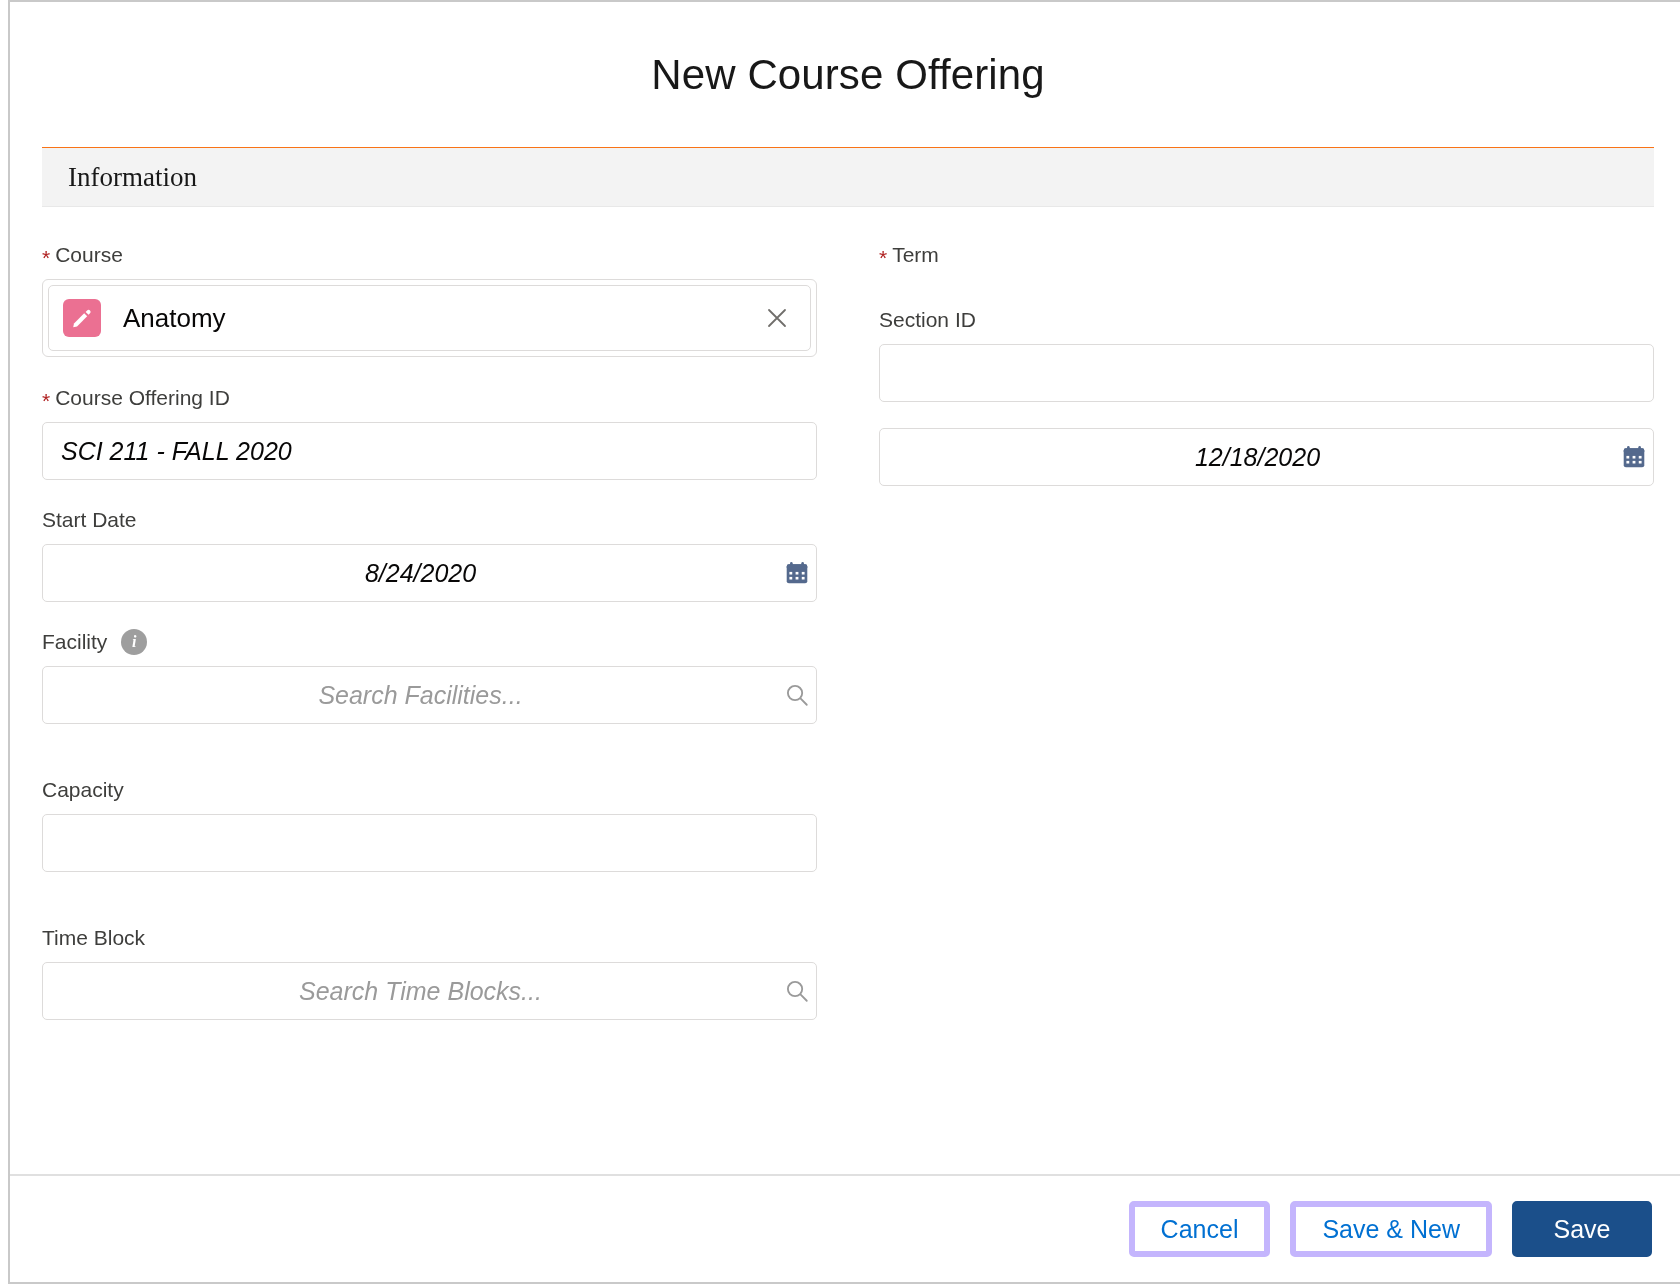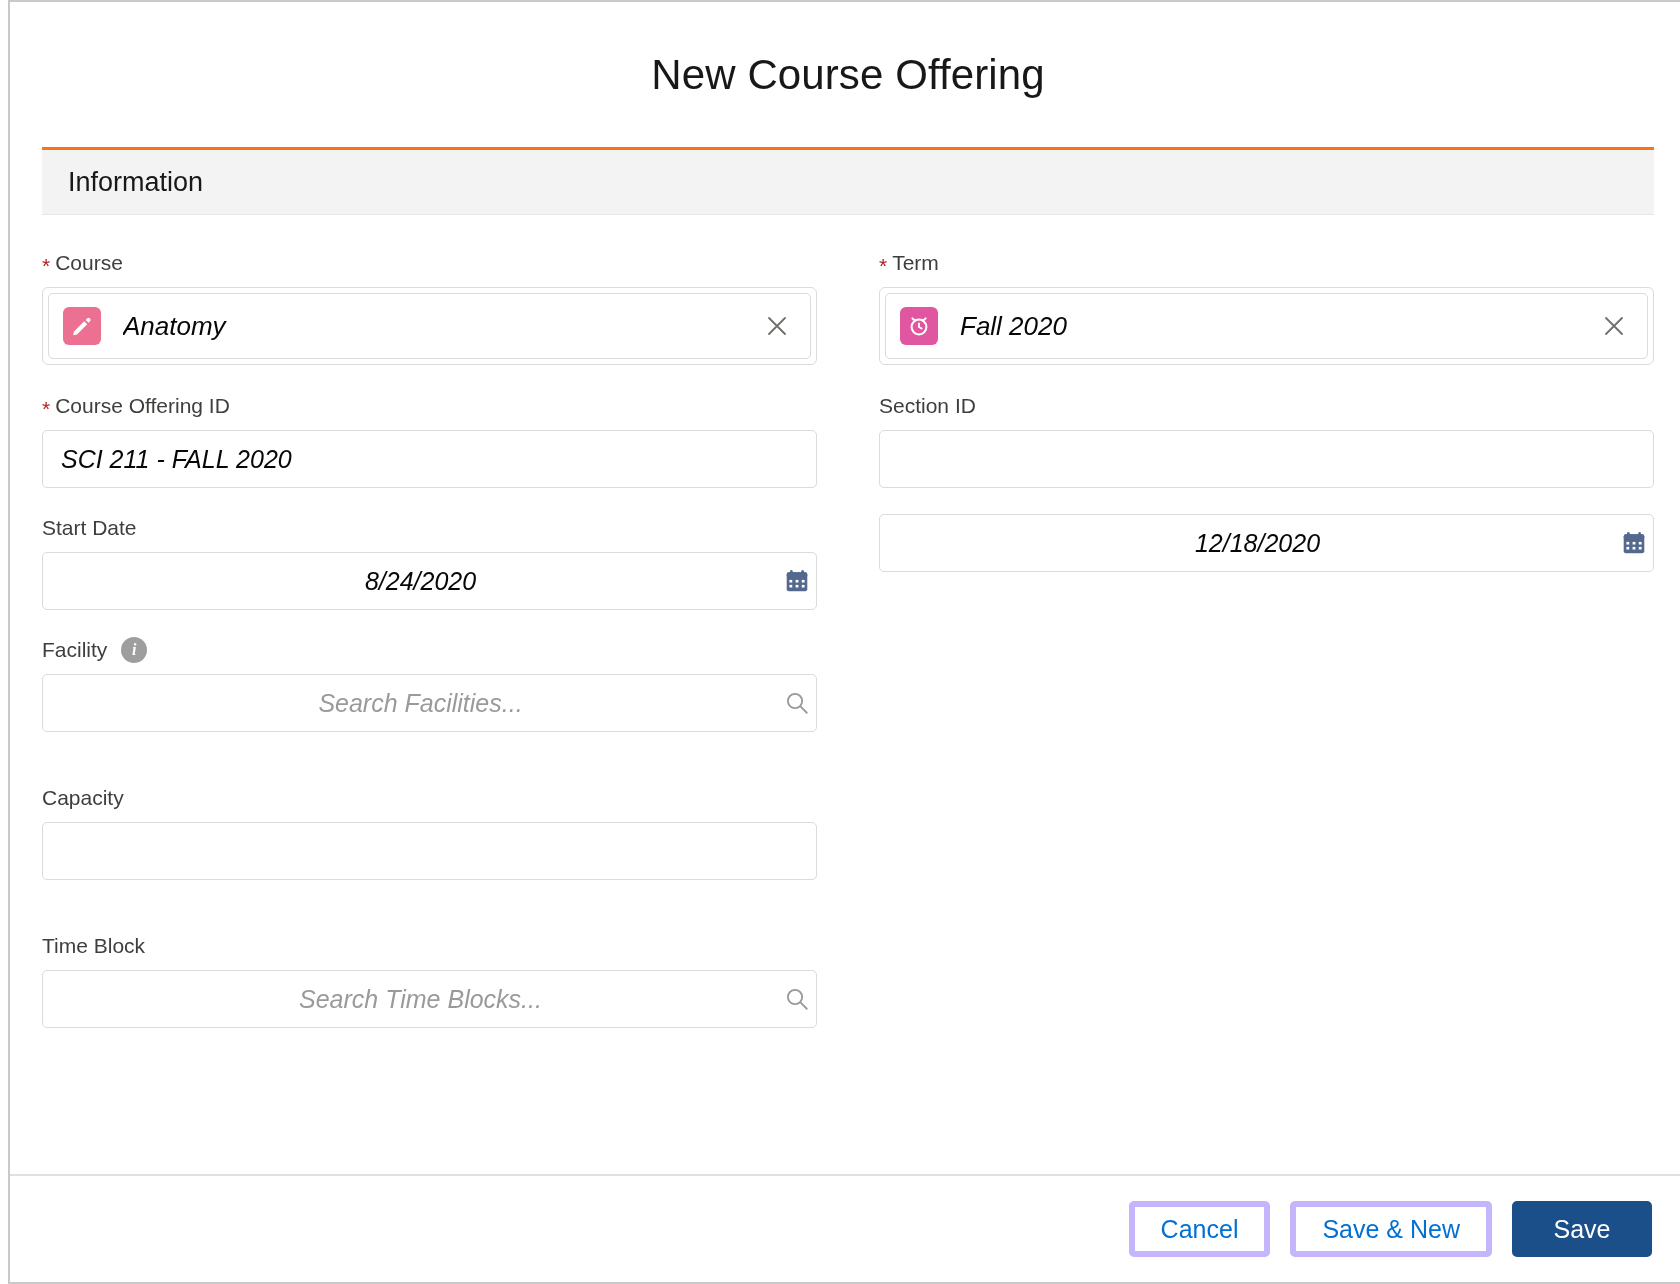--- a/index.html
+++ b/index.html
@@ -34,27 +34,28 @@
     font-size: 42px;
     font-weight: 400;
     color: #16325c;
     color: #181818;
     letter-spacing: 0.1px;
   }
 
   
   .section-band {
     margin: 0 32px;
-    height: 68px;
+    height: 60px;
     background: #f3f3f3;
-    border-top: 3px solid #f97316;
+    border-top: 1px solid #f97316;
     border-bottom: 1px solid #e8e8e8;
     display: flex;
     align-items: center;
     padding-left: 26px;
+    font-family: Liberation Serif, serif;
   }
   .section-title {
     font-size: 27px;
     color: #181818;
     font-weight: 400;
   }
 
   
   .form-body {
     padding: 34px 32px 0 32px;
@@ -131,21 +132,20 @@
     padding: 5px;
   }
   .lookup-pill {
     border: 1px solid #dddbda;
     border-radius: 5px;
     background: #ffffff;
     height: 66px;
     display: flex;
     align-items: center;
     padding: 0 16px 0 14px;
-    font-style: italic;
   }
   .pill-icon {
     width: 38px; height: 38px;
     border-radius: 6px;
     flex: 0 0 auto;
     display: flex;
     align-items: center;
     justify-content: center;
   }
   .pill-icon svg { display: block; }
@@ -316,38 +316,20 @@
 
       </div>
 
       <div class="col">
 
         <div class="field tall">
           <div class="field-label">
             <span class="req-star">*</span>
             <span>Term</span>
           </div>
-          <div class="lookup-wrap">
-            <div class="lookup-pill">
-              <span class="pill-icon" style="background:#e056a0">
-                <svg width="24" height="24" viewBox="0 0 24 24">
-                  <circle cx="12" cy="13" r="7.4" stroke="#ffffff" stroke-width="2" fill="none"></circle>
-                  <path d="M12 9.4 L12 13 L14.6 14.6" stroke="#ffffff" stroke-width="1.8" fill="none" stroke-linecap="round"></path>
-                  <path d="M5.4 4.4 L8 6.6" stroke="#ffffff" stroke-width="2" stroke-linecap="round"></path>
-                  <path d="M18.6 4.4 L16 6.6" stroke="#ffffff" stroke-width="2" stroke-linecap="round"></path>
-                </svg>
-              </span>
-              <span class="pill-text">Fall 2020</span>
-              <span class="pill-clear">
-                <svg width="24" height="24" viewBox="0 0 24 24">
-                  <path d="M4 4 L20 20 M20 4 L4 20" stroke="#706e6b" stroke-width="1.8" fill="none" stroke-linecap="round"></path>
-                </svg>
-              </span>
-            </div>
-          </div>
         </div>
 
         <div class="field">
           <div class="field-label">
             <span>Section ID</span>
           </div>
           <div class="input-box">
             <span class="txt value"></span>
           </div>
         </div>

